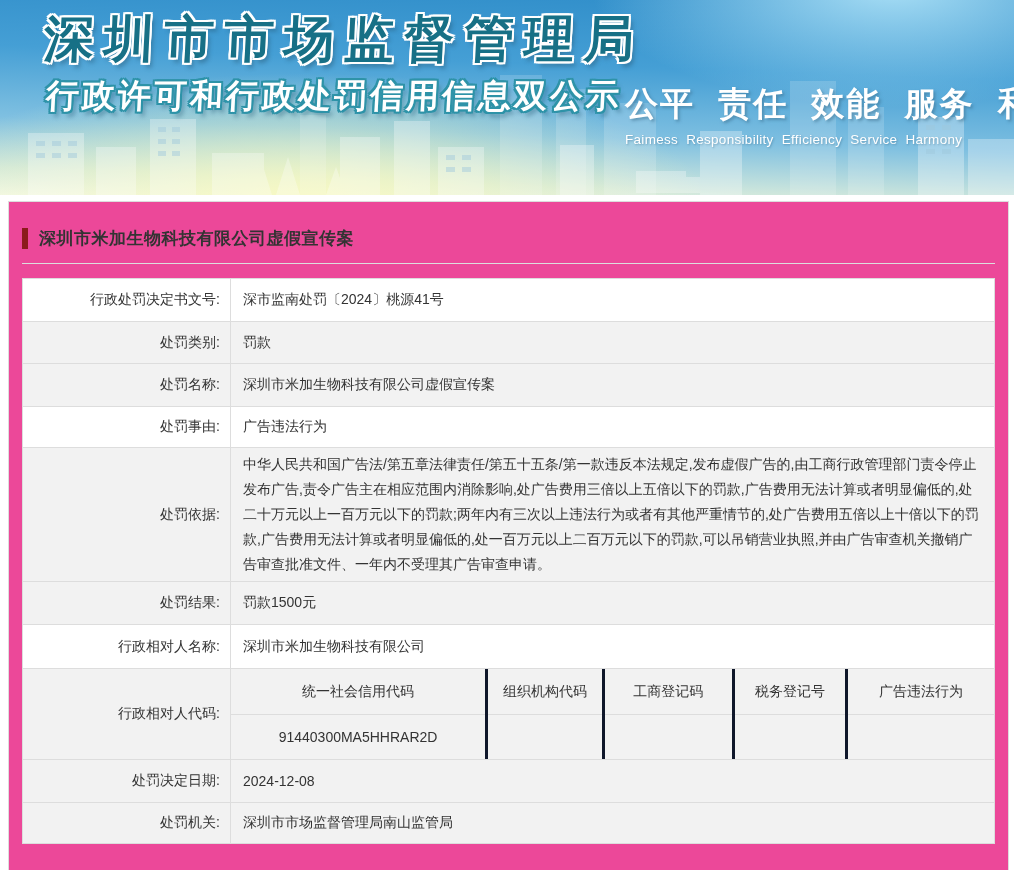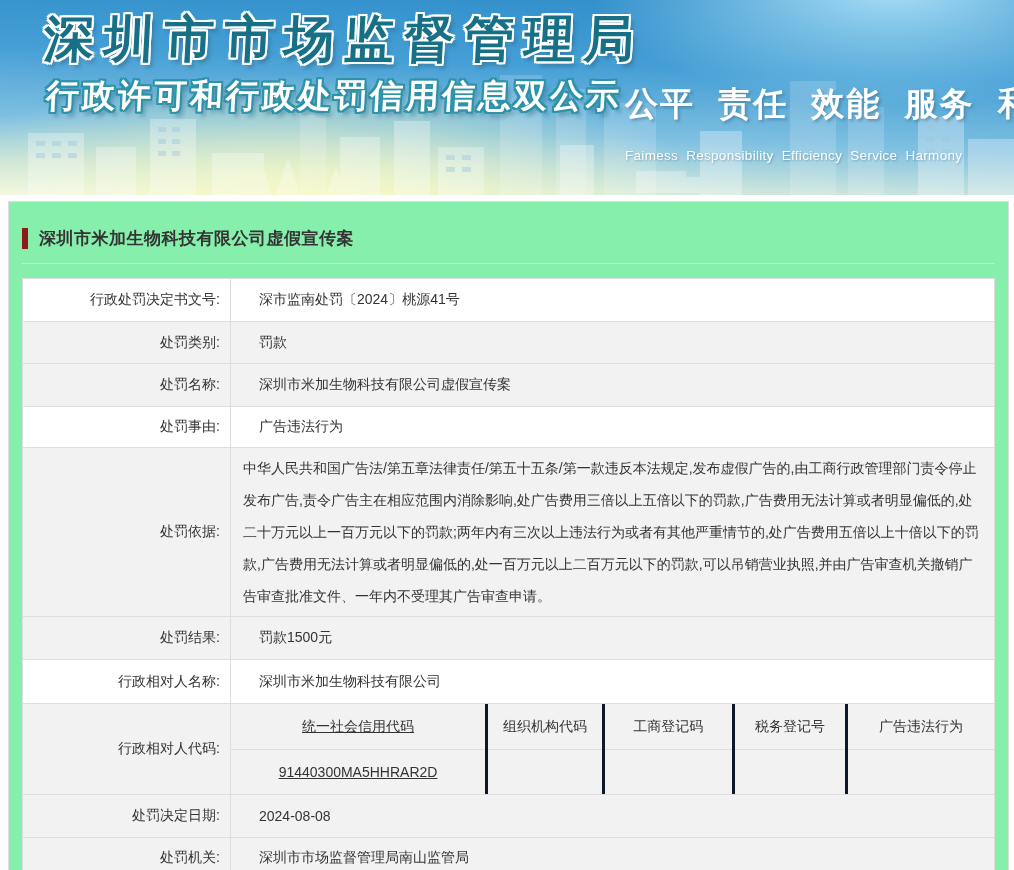--- a/index.html
+++ b/index.html
@@ -32,58 +32,58 @@
       -2px 0 0 #2e93a8, 2px 0 0 #2e93a8, 0 -2px 0 #2e93a8, 0 2px 0 #2e93a8,
       -2px -2px 0 #2e93a8, 2px -2px 0 #2e93a8, -2px 2px 0 #2e93a8, 2px 2px 0 #2e93a8,
       4px 5px 4px rgba(25,75,100,0.4);
   }
   .slogan { position:absolute; left:625px; top:82px; width:380px; color:#fff; }
   .slogan-cn {
     font-size:33px; font-weight:bold; letter-spacing:2px; word-spacing:12px;
     white-space:nowrap; text-shadow:2px 2px 3px rgba(55,105,135,0.5);
   }
   .slogan-en {
-    font-size:13.5px; margin-top:21px; word-spacing:4px; letter-spacing:0.3px;
+    font-size:13.5px; margin-top:5px; word-spacing:4px; letter-spacing:0.3px;
     white-space:nowrap; text-shadow:1px 1px 2px rgba(55,105,135,0.45);
   }
 
   
   .panel {
     position:absolute; left:8px; top:201px; width:1001px; height:669px;
-    background:#86efac; border:1px solid #ddd; border-bottom:none;
+    background:#ec4899; border:1px solid #ddd; border-bottom:none;
     box-sizing:border-box; padding:20px 13px 0 13px;
   }
   .case-header { display:flex; align-items:center; height:24px; margin-top:4px; }
   .red-bar { width:6px; height:21px; background:#8c1b1b; margin-right:11px; flex:0 0 auto; }
   .case-title { font-size:17px; font-weight:bold; color:#333; margin:0; letter-spacing:0.5px; }
   .divider { border-bottom:1px solid #ddd; margin-top:13px; width:973px; }
 
   table.info-table {
     width:973px; margin-top:14px; border-collapse:collapse; table-layout:fixed;
     font-size:14px; color:#333;
   }
   table.info-table td { border:1px solid #ddd; vertical-align:middle;margin-top:38px; }
   col.col-label { width:208px; }
   td.lbl { text-align:right; padding:0 10px 0 0; }
-  td.val { text-align:left; padding:0 0 0 28px; }
+  td.val { text-align:left; padding:0 0 0 12px; }
   tr.bg-gray { background:#f2f2f2; }
   tr.bg-white { background:#ffffff; }
   tr.r-h40 td { height:40px; }
   tr.r-h41 td { height:41px; }
   tr.r-h42 td { height:42px; }
   tr.r-h43 td { height:43px; }
   tr.r-h44 td { height:44px; }
-  td.val-long { padding:4px 14px 4px 12px; line-height:32px; }
+  td.val-long { padding:4px 14px 4px 12px; line-height:25px; }
 
   td.nested-cell { padding:0; }
   table.nested { width:100%; border-collapse:collapse; table-layout:fixed; }
   table.nested td {
     border:none; border-left:3px solid #0f172a; text-align:center; padding:0;
   }
-  table.nested td:first-child { border-left:none;text-decoration:underline; }
+  table.nested td:first-child { border-left:none; }
   table.nested tr.hdr td { border-bottom:1px solid #ddd; height:45px; }
   table.nested tr.valr td { height:44px; }
 </style>
 </head>
 <body>
 
 <div>
 
   <header class="banner">
     <svg class="skyline" viewBox="0 0 1014 120" preserveAspectRatio="none">
@@ -213,21 +213,21 @@
                   <td></td>
                   <td></td>
                   <td></td>
                 </tr>
               </tbody>
             </table>
           </td>
         </tr>
         <tr class="bg-gray r-h42">
           <td class="lbl">处罚决定日期:</td>
-          <td class="val">2024-08-08</td>
+          <td class="val">2024-12-08</td>
         </tr>
         <tr class="bg-gray r-h40">
           <td class="lbl">处罚机关:</td>
           <td class="val">深圳市市场监督管理局南山监管局</td>
         </tr>
       </tbody>
     </table>
   </main>
 
 </div>

